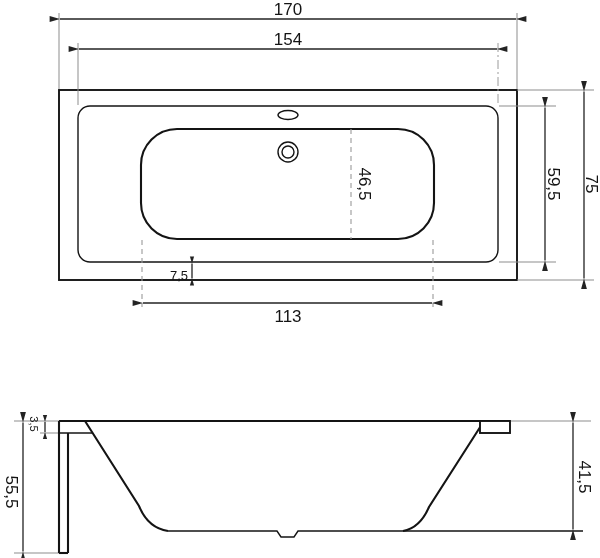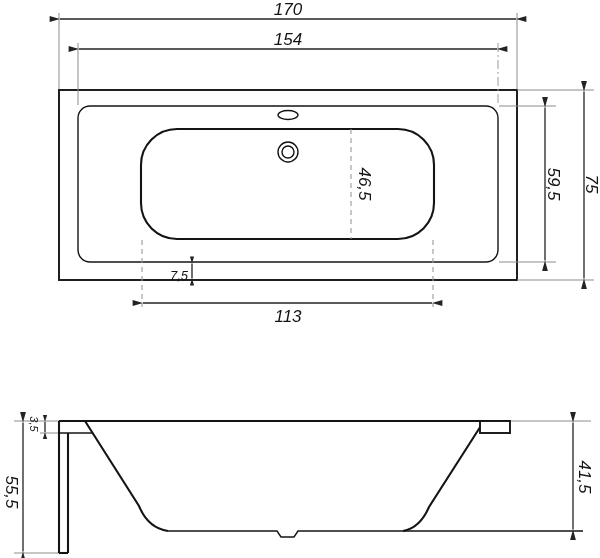--- a/index.html
+++ b/index.html
@@ -1,16 +1,16 @@
 <!DOCTYPE html>
 <html><head>
 <meta charset="utf-8">
 <style>
   html,body{margin:0;padding:0;background:#ffffff;}
-  .stage{position:relative;width:600px;height:558px;background:#ffffff;overflow:hidden;font-style:italic;}
+  .stage{position:relative;width:600px;height:558px;background:#ffffff;overflow:hidden;}
   svg{display:block;}
   svg text{font-family:"Liberation Sans","DejaVu Sans",sans-serif;fill:#141414;}
   .obj{stroke:#141414;stroke-width:2.1;fill:none;stroke-linecap:butt;}
   .objthin{stroke:#141414;stroke-width:1.4;fill:none;}
   .objfill{stroke:#141414;stroke-width:1.9;fill:#ffffff;}
   .dim{stroke:#232323;stroke-width:1.3;fill:none;}
   .ext{stroke:#8d8d8d;stroke-width:1;fill:none;}
   .dash{stroke:#9a9a9a;stroke-width:1.1;fill:none;stroke-dasharray:5 4;}
   .dashdot{stroke:#9a9a9a;stroke-width:1;fill:none;stroke-dasharray:9 3 2 3;}
   text.d{font-size:17px;}

